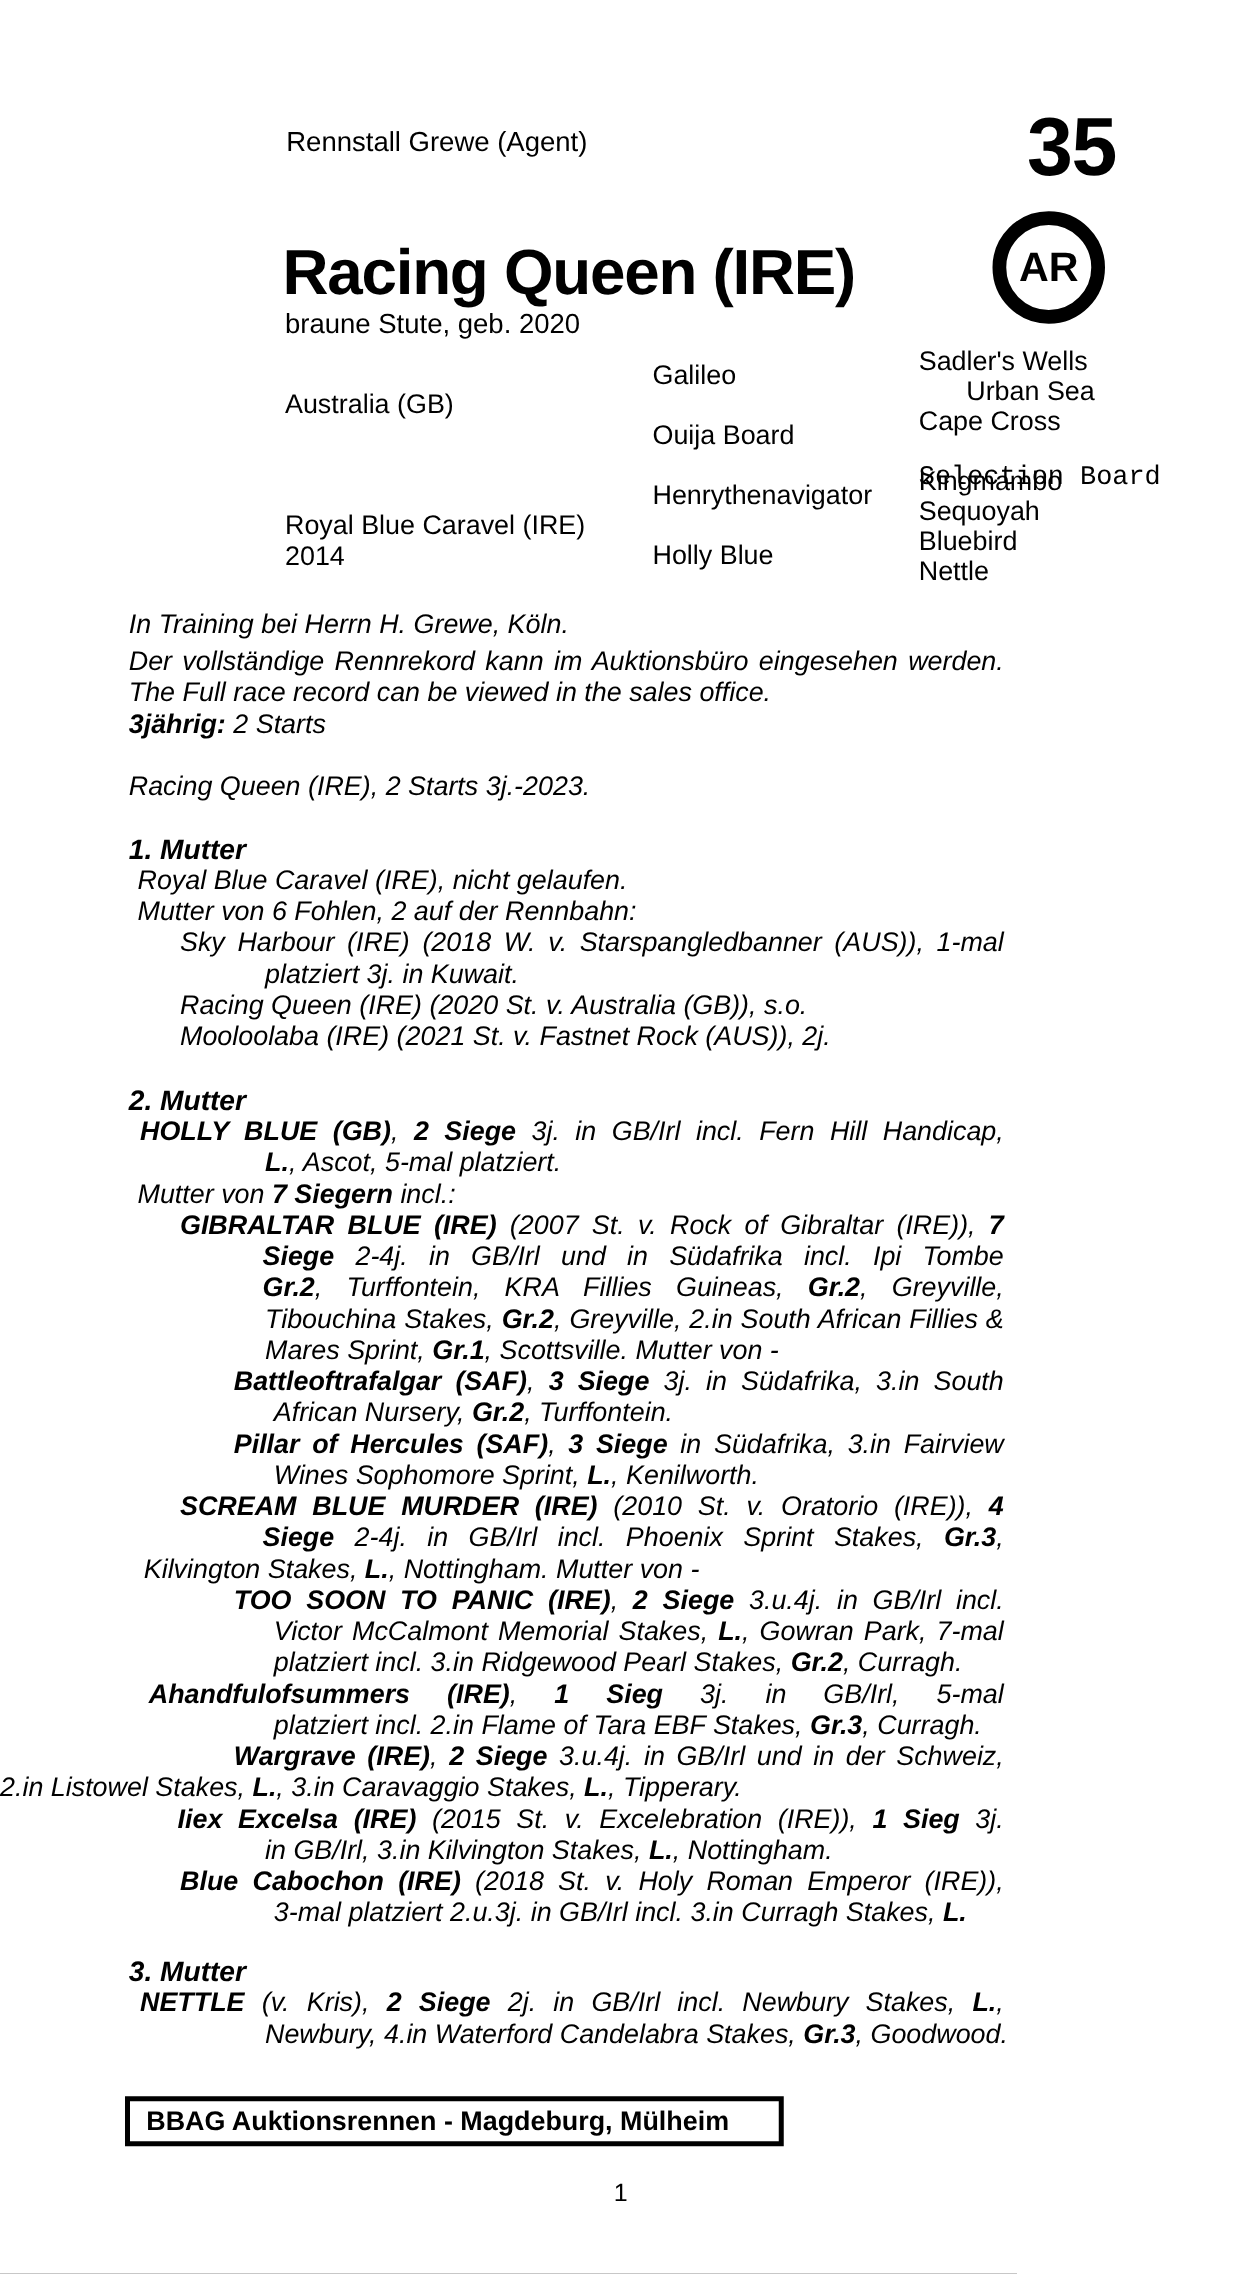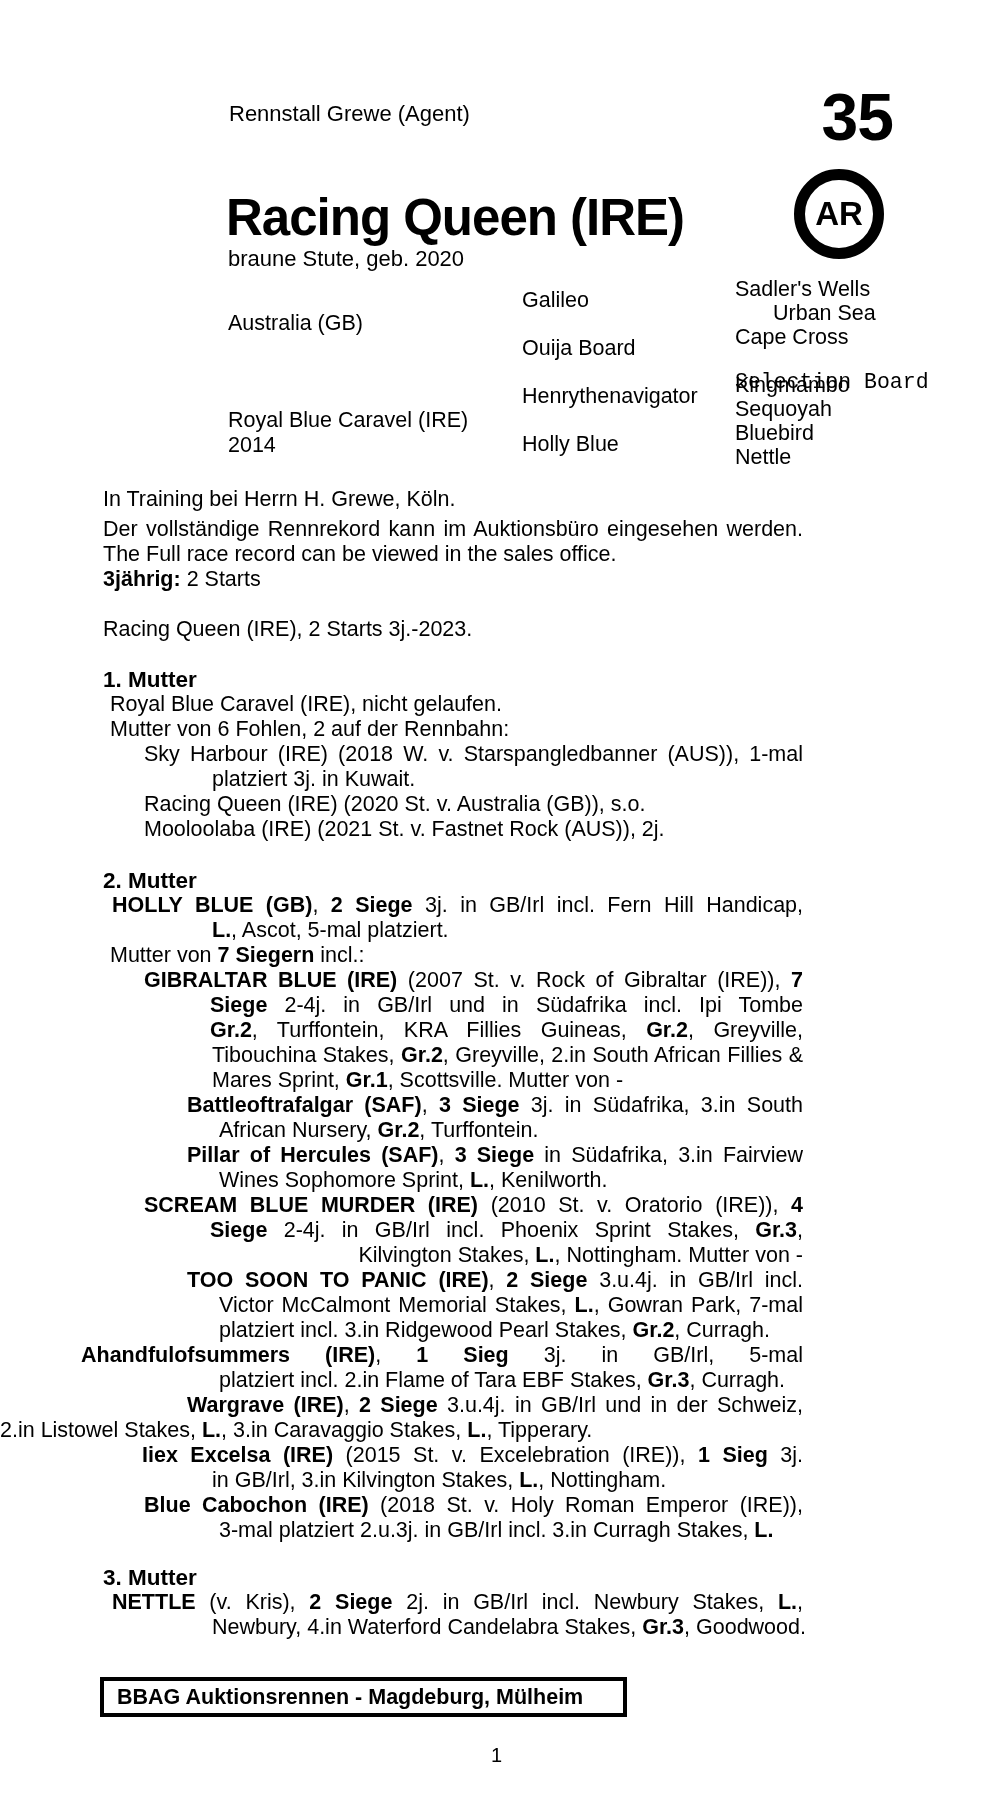--- a/index.html
+++ b/index.html
@@ -10,21 +10,21 @@
   }
   .abs{position:absolute;}
   .consignor{left:229px; top:101px; font-size:22px;}
   .lot-number{right:100px; top:84px; font-size:66px; font-weight:bold; line-height:1; letter-spacing:-1px;}
   .stamp{left:794px; top:169px; width:68px; height:68px; border:11px solid #000; border-radius:50%;
          display:flex; align-items:center; justify-content:center;}
   .stamp-text{font-size:33px; font-weight:bold; letter-spacing:0px;}
   .title{left:226px; top:188px; font-size:51px; font-weight:bold; letter-spacing:-1px; white-space:nowrap;}
   .subtitle{left:228px; top:246px; font-size:22px;}
   .ped-entry{position:absolute; font-size:21.5px; white-space:nowrap;}
-  .body{position:absolute; left:0; top:487px; width:906px;}
+  .body{position:absolute; left:0; top:487px; width:906px;font-style:italic;}
   .line{height:25px; line-height:25px; font-size:21.5px; padding-right:103px; overflow:hidden; white-space:nowrap;}
   .line.just{text-align:justify; text-align-last:justify; white-space:normal;}
   .line.hd{font-weight:bold; font-size:22.5px;}
   .b{font-weight:bold;}
   .footer-box{left:100px; top:1677px; width:506px; height:32px; border:4px solid #000;
               display:flex; align-items:center; padding-left:13px;}
   .footer-box-label{font-size:21.5px; font-weight:bold; white-space:nowrap;}
   .page-number{left:0; top:1744px; width:993px; text-align:center; font-size:20px;}
 </style>
 </head>
@@ -87,25 +87,25 @@
       <div class="line just" style="padding-left: 210px;"><span class="b">Siege</span><span> 2-4j. in GB/Irl und in Südafrika incl. Ipi Tombe Challenge,</span></div>
       <div class="line just" style="padding-left: 210px;"><span class="b">Gr.2</span><span>, Turffontein, KRA Fillies Guineas, </span><span class="b">Gr.2</span><span>, Greyville,</span></div>
       <div class="line just" style="padding-left: 212px;"><span>Tibouchina Stakes, </span><span class="b">Gr.2</span><span>, Greyville, 2.in South African Fillies &amp;</span></div>
       <div class="line" style="padding-left: 212px;"><span>Mares Sprint, </span><span class="b">Gr.1</span><span>, Scottsville. Mutter von -</span></div>
       <div class="line just" style="padding-left: 187px;"><span class="b">Battleoftrafalgar (SAF)</span><span>, </span><span class="b">3 Siege</span><span> 3j. in Südafrika, 3.in South</span></div>
       <div class="line" style="padding-left: 219px;"><span>African Nursery, </span><span class="b">Gr.2</span><span>, Turffontein.</span></div>
       <div class="line just" style="padding-left: 187px;"><span class="b">Pillar of Hercules (SAF)</span><span>, </span><span class="b">3 Siege</span><span> in Südafrika, 3.in Fairview</span></div>
       <div class="line" style="padding-left: 219px;"><span>Wines Sophomore Sprint, </span><span class="b">L.</span><span>, Kenilworth.</span></div>
       <div class="line just" style="padding-left: 144px;"><span class="b">SCREAM BLUE MURDER (IRE)</span><span> (2010 St. v. Oratorio (IRE)), </span><span class="b">4</span></div>
       <div class="line just" style="padding-left: 210px;"><span class="b">Siege</span><span> 2-4j. in GB/Irl incl. Phoenix Sprint Stakes, </span><span class="b">Gr.3</span><span>, Curragh,</span></div>
-      <div class="line" style="padding-left: 115px; text-align: right;"><span>Kilvington Stakes, </span><span class="b">L.</span><span>, Nottingham. Mutter von -</span></div>
+      <div class="line" style="padding-left: 115px;"><span>Kilvington Stakes, </span><span class="b">L.</span><span>, Nottingham. Mutter von -</span></div>
       <div class="line just" style="padding-left: 187px;"><span class="b">TOO SOON TO PANIC (IRE)</span><span>, </span><span class="b">2 Siege</span><span> 3.u.4j. in GB/Irl incl.</span></div>
       <div class="line just" style="padding-left: 219px;"><span>Victor McCalmont Memorial Stakes, </span><span class="b">L.</span><span>, Gowran Park, 7-mal</span></div>
       <div class="line" style="padding-left: 219px;"><span>platziert incl. 3.in Ridgewood Pearl Stakes, </span><span class="b">Gr.2</span><span>, Curragh.</span></div>
-      <div class="line just" style="padding-left: 81px;"><span class="b">Ahandfulofsummers (IRE)</span><span>, </span><span class="b">1 Sieg</span><span> 3j. in GB/Irl, 5-mal</span></div>
+      <div class="line just" style="padding-left: 119px;"><span class="b">Ahandfulofsummers (IRE)</span><span>, </span><span class="b">1 Sieg</span><span> 3j. in GB/Irl, 5-mal</span></div>
       <div class="line" style="padding-left: 219px;"><span>platziert incl. 2.in Flame of Tara EBF Stakes, </span><span class="b">Gr.3</span><span>, Curragh.</span></div>
       <div class="line just" style="padding-left: 187px;"><span class="b">Wargrave (IRE)</span><span>, </span><span class="b">2 Siege</span><span> 3.u.4j. in GB/Irl und in der Schweiz,</span></div>
       <div class="line" style=""><span>2.in Listowel Stakes, </span><span class="b">L.</span><span>, 3.in Caravaggio Stakes, </span><span class="b">L.</span><span>, Tipperary.</span></div>
       <div class="line just" style="padding-left: 142px;"><span class="b">Iiex Excelsa (IRE)</span><span> (2015 St. v. Excelebration (IRE)), </span><span class="b">1 Sieg</span><span> 3j.</span></div>
       <div class="line" style="padding-left: 212px;"><span>in GB/Irl, 3.in Kilvington Stakes, </span><span class="b">L.</span><span>, Nottingham.</span></div>
       <div class="line just" style="padding-left: 144px;"><span class="b">Blue Cabochon (IRE)</span><span> (2018 St. v. Holy Roman Emperor (IRE)),</span></div>
       <div class="line" style="padding-left: 219px;"><span>3-mal platziert 2.u.3j. in GB/Irl incl. 3.in Curragh Stakes, </span><span class="b">L.</span></div>
       <div style="height: 22px;"></div>
       <div class="line hd" style="padding-left: 103px;"><span>3. Mutter</span></div>
       <div class="line just" style="padding-left: 112px;"><span class="b">NETTLE</span><span> (v. Kris), </span><span class="b">2 Siege</span><span> 2j. in GB/Irl incl. Newbury Stakes, </span><span class="b">L.</span><span>,</span></div>

